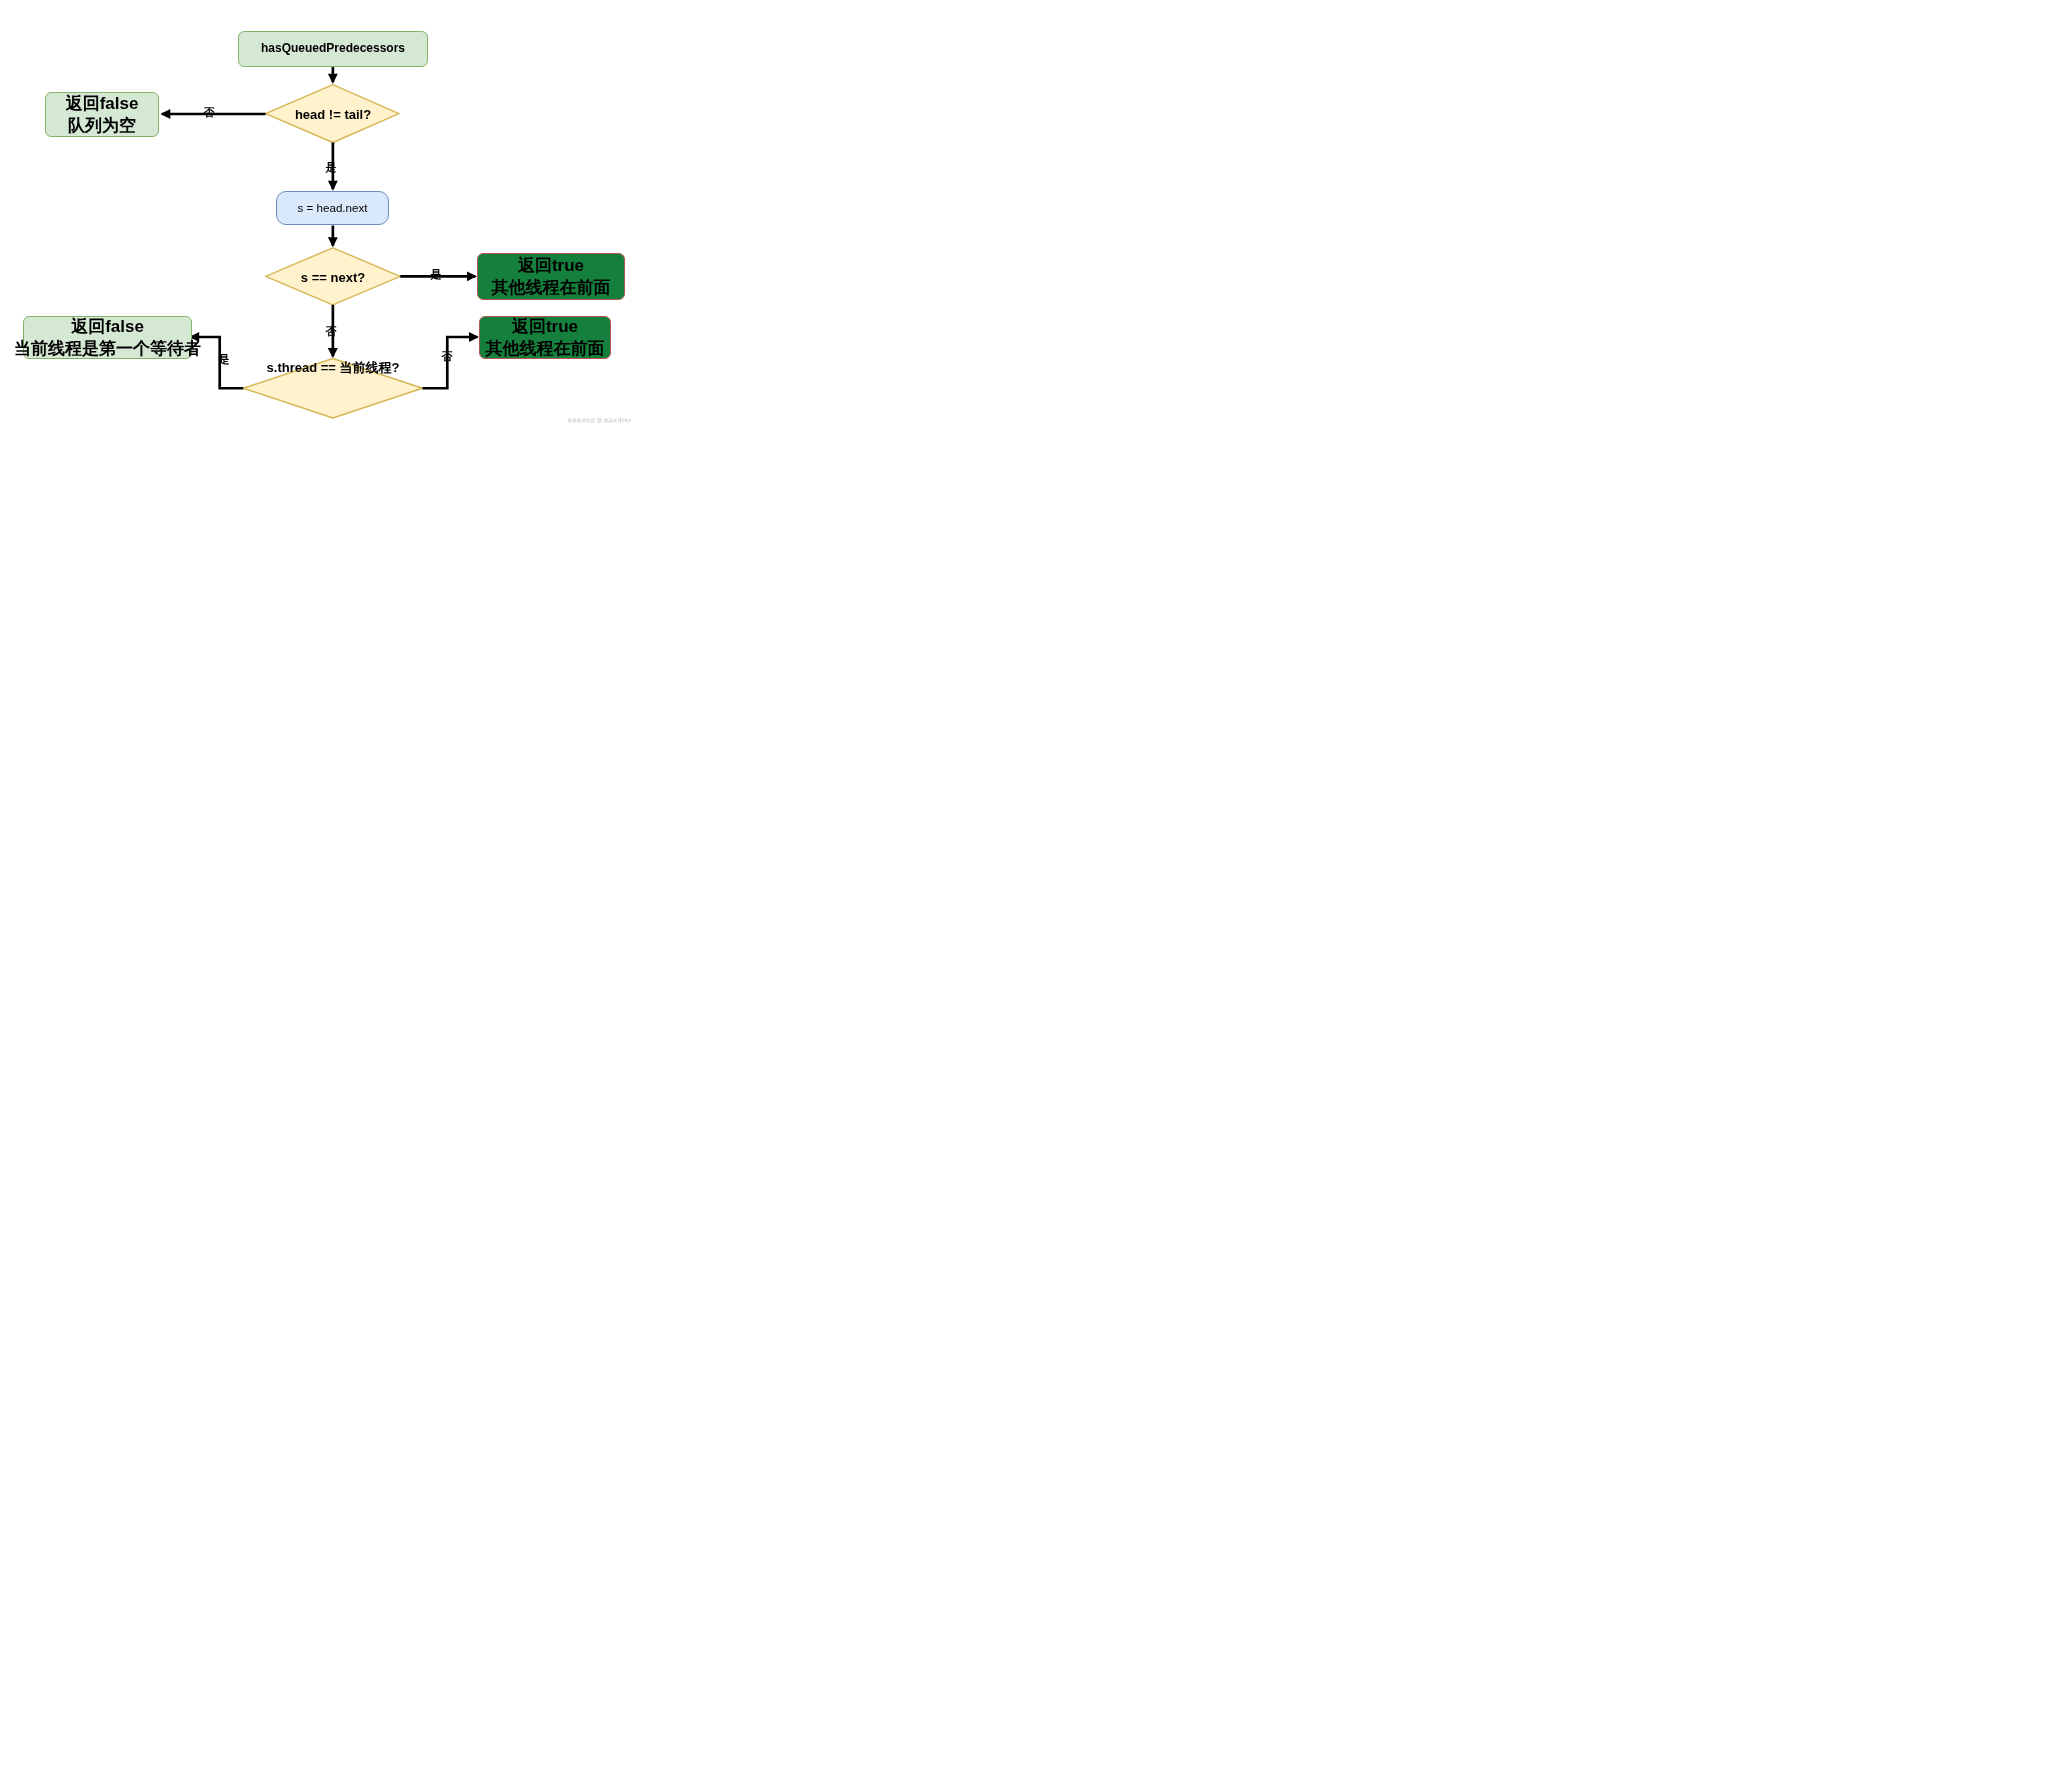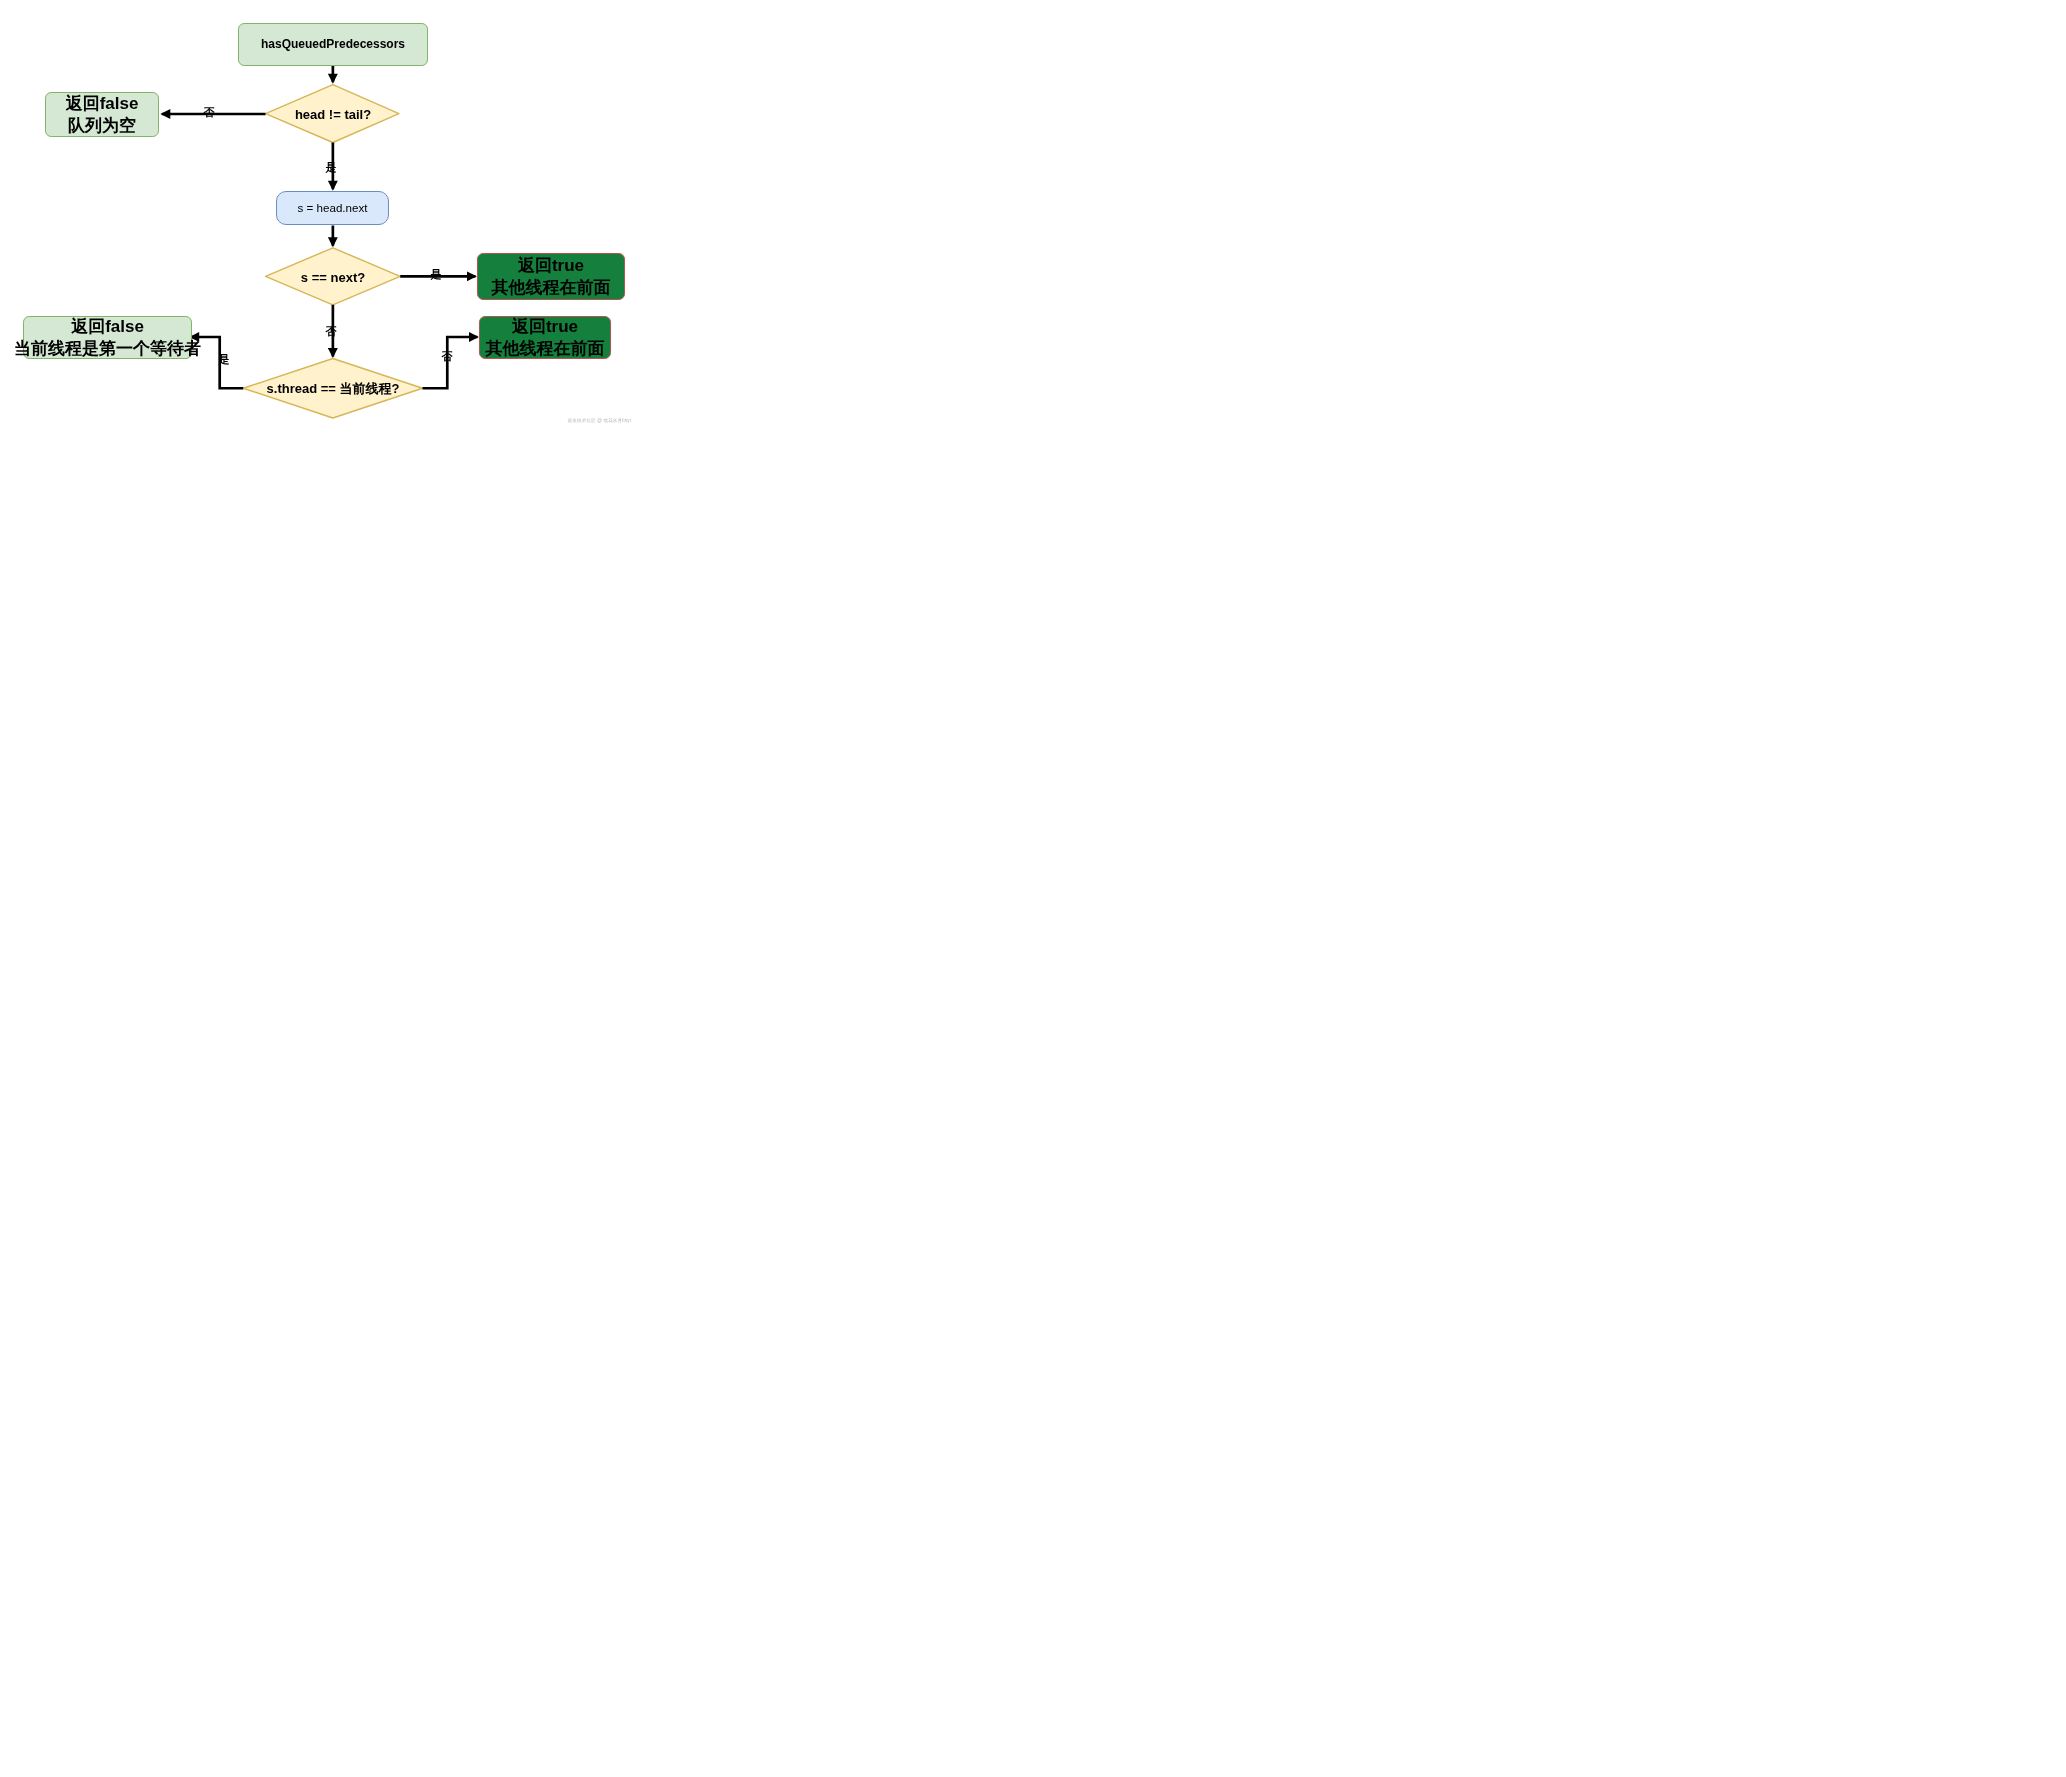--- a/index.html
+++ b/index.html
@@ -79,21 +79,21 @@
     <path class="conn" d="M805,152 L805,199" marker-end="url(#arrow)"></path>
     <path class="conn" d="M642,276 L391,276" marker-end="url(#arrow)"></path>
     <path class="conn" d="M805,345 L805,458" marker-end="url(#arrow)"></path>
     <path class="conn" d="M805,546 L805,595" marker-end="url(#arrow)"></path>
     <path class="conn" d="M968,669 L1150,669" marker-end="url(#arrow)"></path>
     <path class="conn" d="M805,738 L805,863" marker-end="url(#arrow)"></path>
     <path class="conn" d="M588,940 L531,940 L531,816 L461,816" marker-end="url(#arrow)"></path>
     <path class="conn" d="M1022,940 L1082,940 L1082,816 L1155,816" marker-end="url(#arrow)"></path>
   </svg>
 
-  <div class="node rounded green bold t29" style="left:238px;top:23px;width:190px;height:43px;">
+  <div class="node rounded green bold t29" style="left:238px;top:31px;width:190px;height:36px;">
     <span>hasQueuedPredecessors</span>
   </div>
 
   <div class="node rounded green bold t27" style="left:45px;top:92px;width:114px;height:45px;">
     <span>返回false</span>
     <span>队列为空</span>
   </div>
 
   <div class="node rounded blue t28" style="left:276px;top:191px;width:113px;height:34px;border-radius:10px;">
     <span>s = head.next</span>
@@ -109,21 +109,21 @@
     <span>当前线程是第一个等待者</span>
   </div>
 
   <div class="node rounded red bold t27" style="left:479px;top:316px;width:132px;height:43px;">
     <span>返回true</span>
     <span>其他线程在前面</span>
   </div>
 
   <div class="dlabel" style="left:333px;top:114px;">head != tail?</div>
   <div class="dlabel" style="left:333px;top:277px;">s == next?</div>
-  <div class="dlabel" style="left:333px;top:389px;">s.thread == 当前线程?</div>
+  <div class="dlabel" style="left:333px;top:368px;">s.thread == 当前线程?</div>
 
   <div class="elabel" style="left:209px;top:112px;">否</div>
   <div class="elabel" style="left:331px;top:167px;">是</div>
   <div class="elabel" style="left:436px;top:274px;">是</div>
   <div class="elabel" style="left:331px;top:331px;">否</div>
   <div class="elabel" style="left:224px;top:359px;">是</div>
   <div class="elabel" style="left:447px;top:356px;">否</div>
 
   <div class="watermark">掘金技术社区 @ 镜花水月linyi</div>
 

